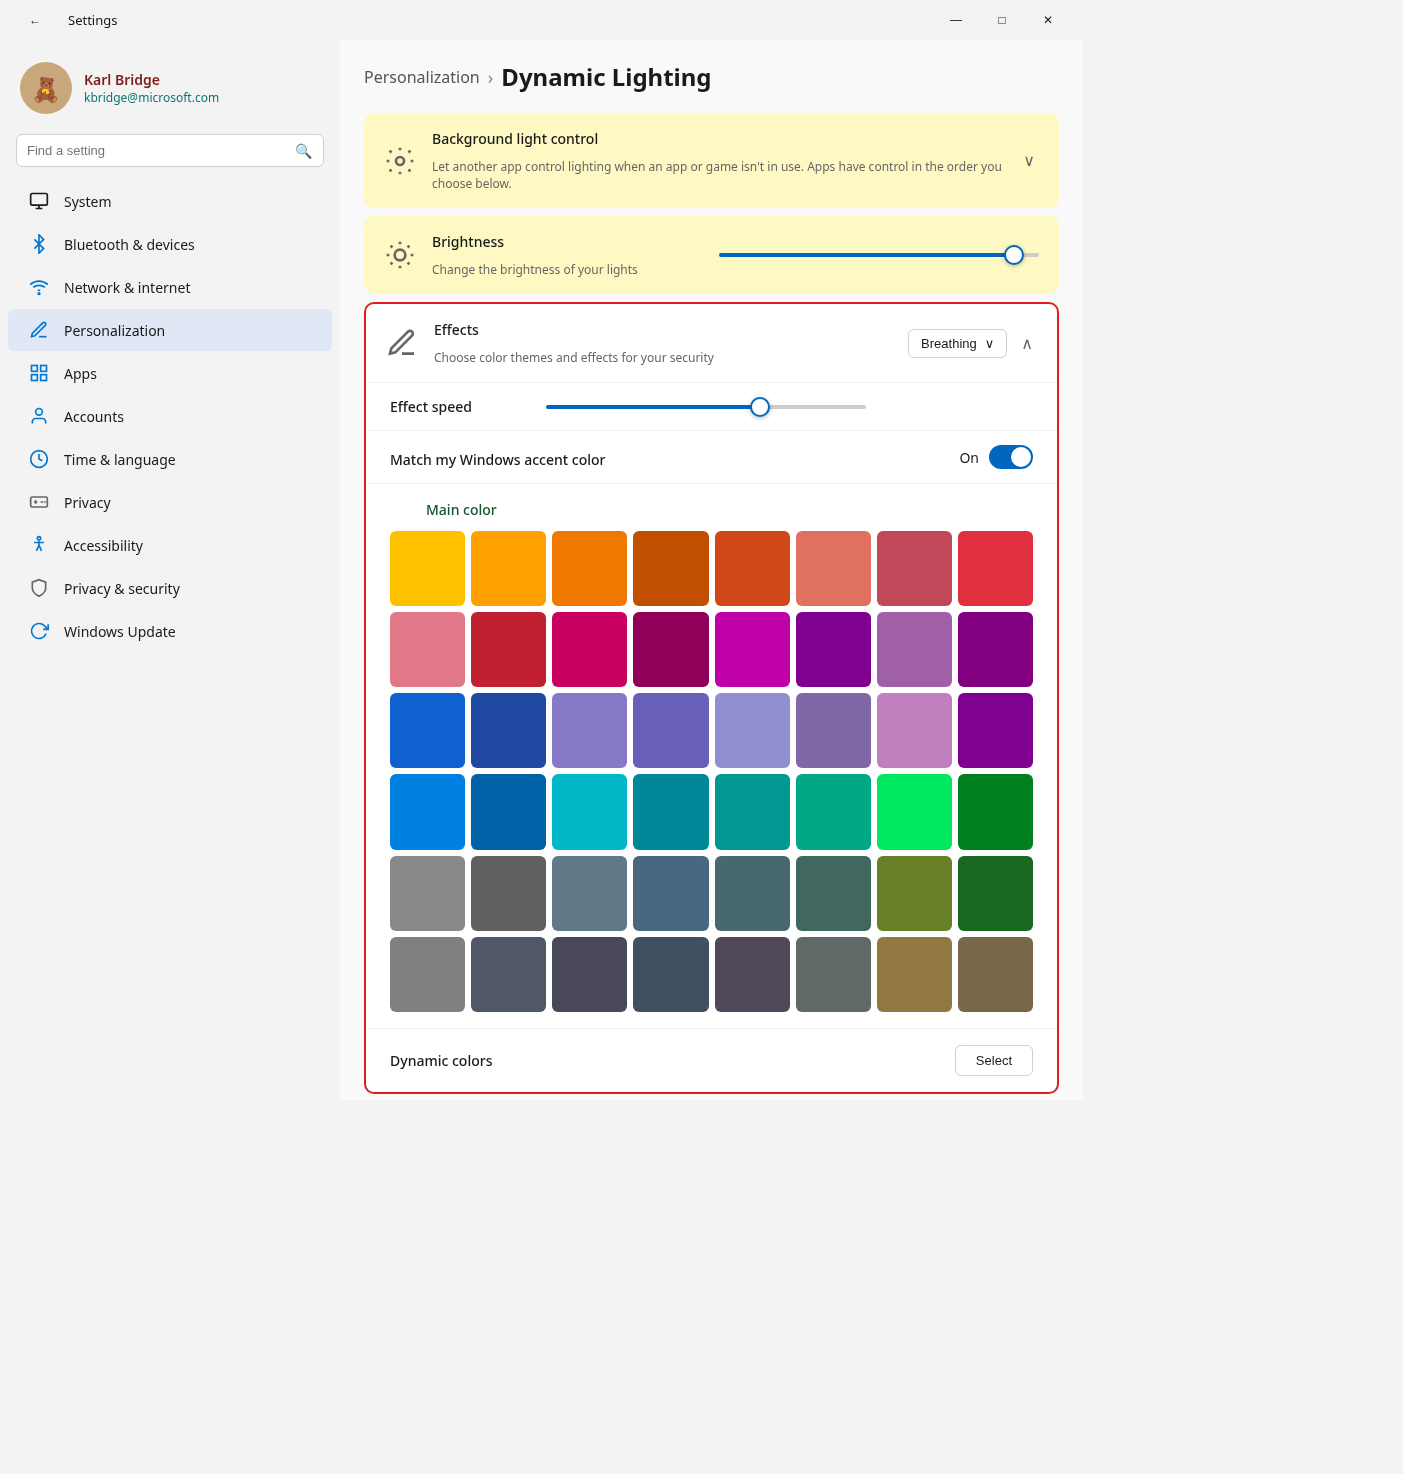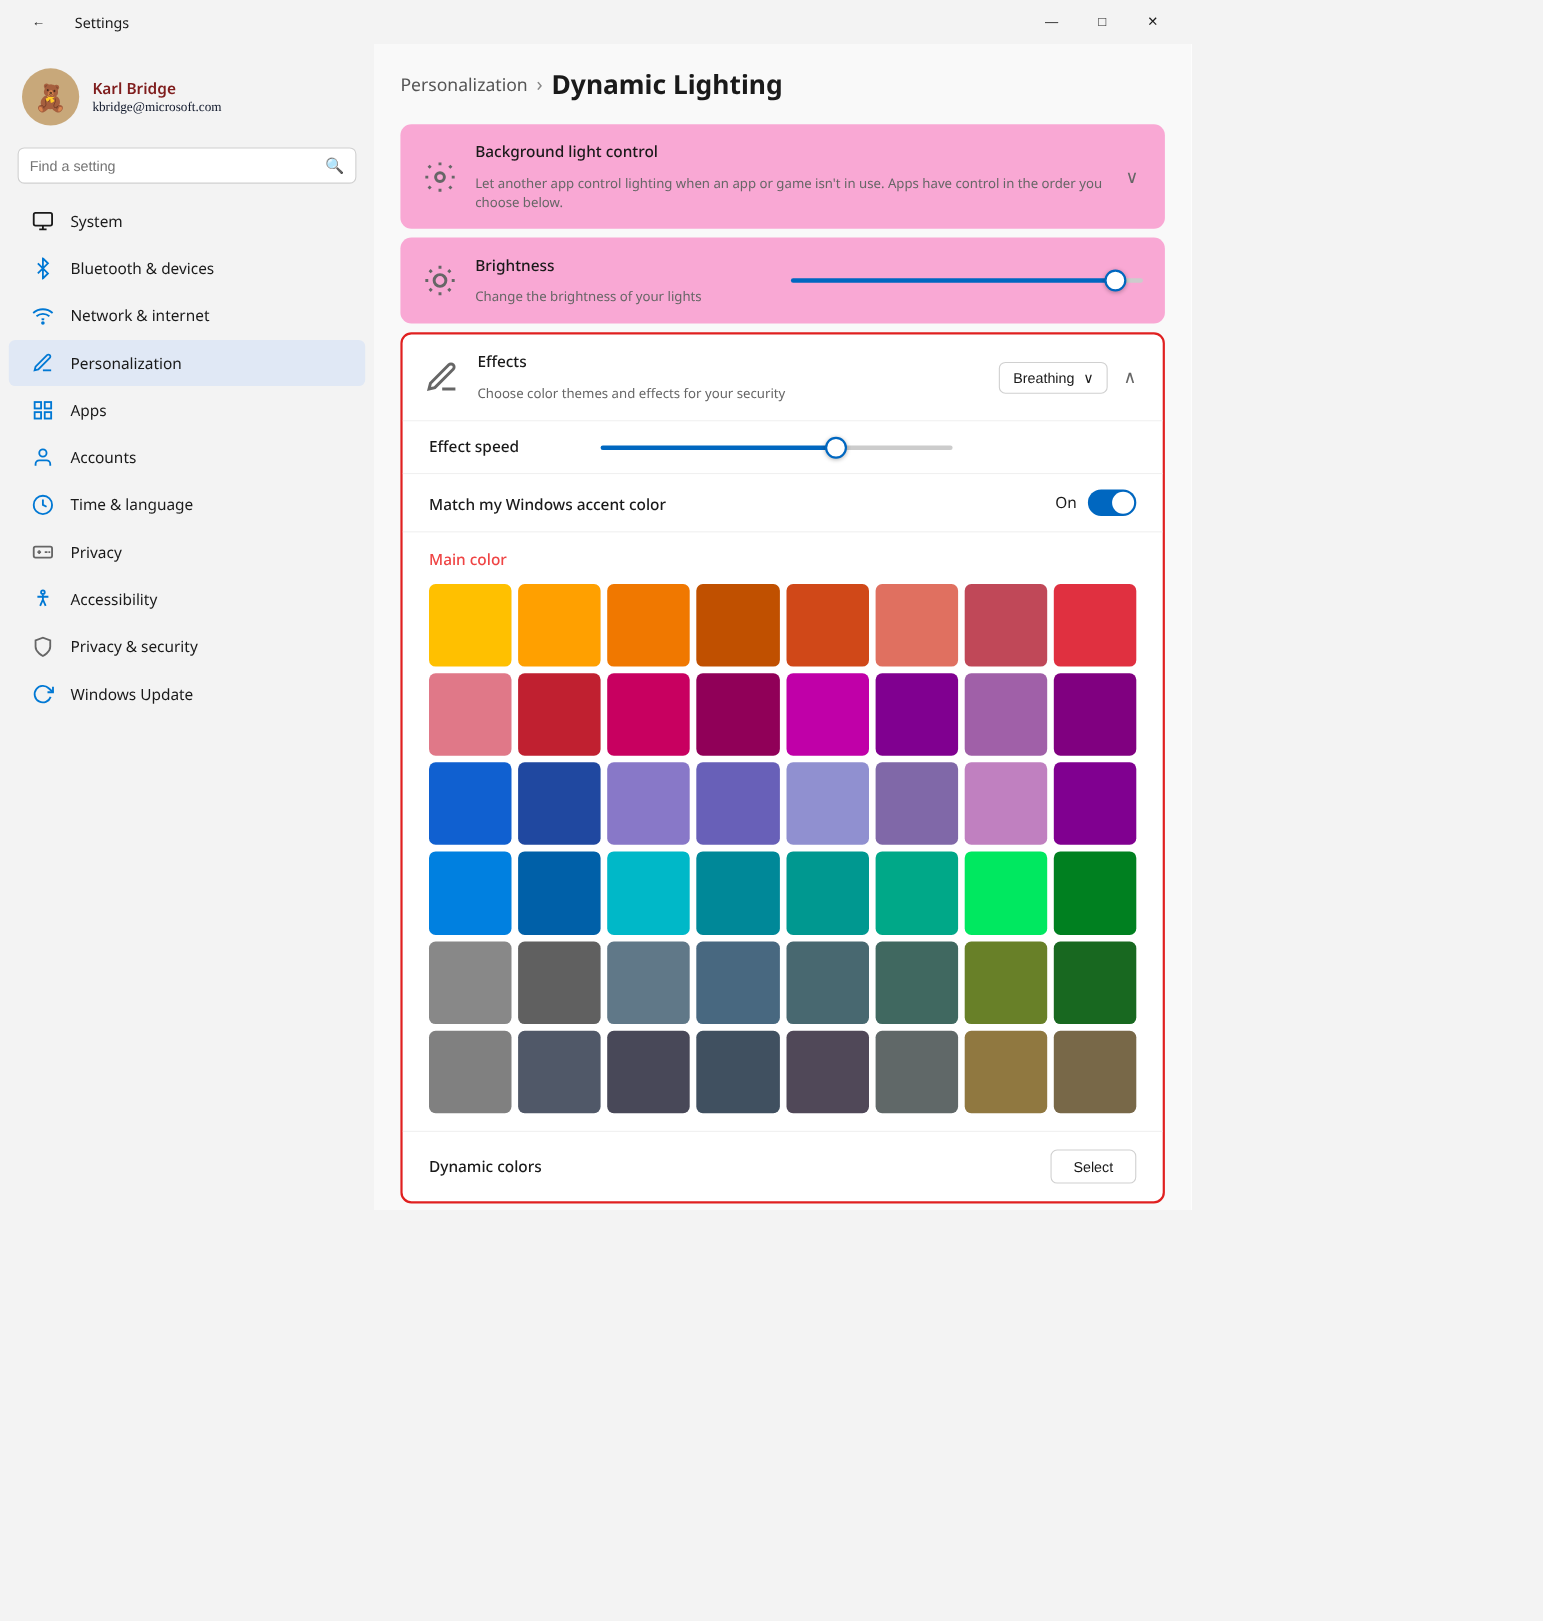--- a/index.html
+++ b/index.html
@@ -76,21 +76,21 @@
       background: #c8a87a;
       overflow: hidden;
       flex-shrink: 0;
       display: flex;
       align-items: center;
       justify-content: center;
       font-size: 24px;
     }
     .user-info { display: flex; flex-direction: column; }
     .user-name { font-size: 14px; font-weight: 600; color: #7f1d1d; }
-    .user-email { font-size: 12px; color: #0f172a; font-family: Liberation Serif, serif; }
+    .user-email { font-size: 12px; color: #0f766e; }
 
     .search-box {
       margin: 4px 16px 12px;
       display: flex;
       align-items: center;
       background: white;
       border: 1px solid #d0d0d0;
       border-radius: 6px;
       padding: 6px 10px;
       gap: 8px;
@@ -146,21 +146,21 @@
       gap: 8px;
     }
     .breadcrumb-current {
       font-size: 24px;
       font-weight: 700;
       color: #1a1a1a;
     }
     .breadcrumb-sep { font-size: 18px; color: #888; }
 
     .settings-card {
-      background: #f9a8d4;
+      background: #fef9c3;
       border-radius: 10px;
       margin-bottom: 8px;
       overflow: hidden;
     }
     .settings-row {
       display: flex;
       align-items: center;
       padding: 16px 20px;
       border-bottom: 1px solid #f0f0f0;
       gap: 16px;
@@ -314,22 +314,23 @@
     }
 
     
     .color-section {
       padding: 16px 24px;
       border-bottom: 1px solid #f0f0f0;
     }
     .color-section-title {
       font-size: 14px;
       font-weight: 500;
-      color: #ef4444;
+      color: #14532d;
       margin-bottom: 12px;
+      margin-left: 36px;
     }
     .color-grid {
       display: grid;
       grid-template-columns: repeat(8, 1fr);
       gap: 6px;
     }
     .color-swatch {
       width: 100%;
       aspect-ratio: 1;
       border-radius: 6px;

